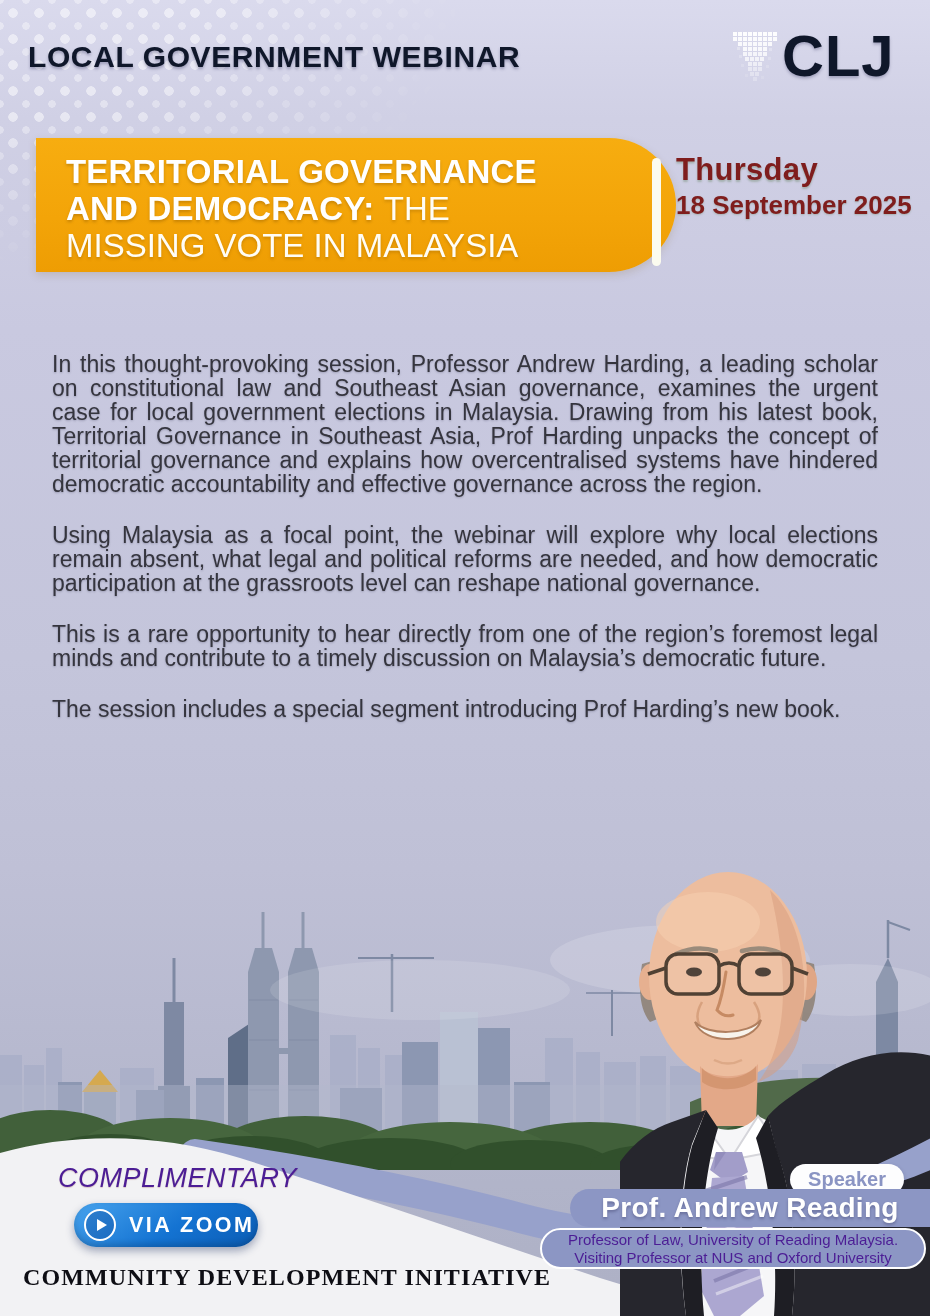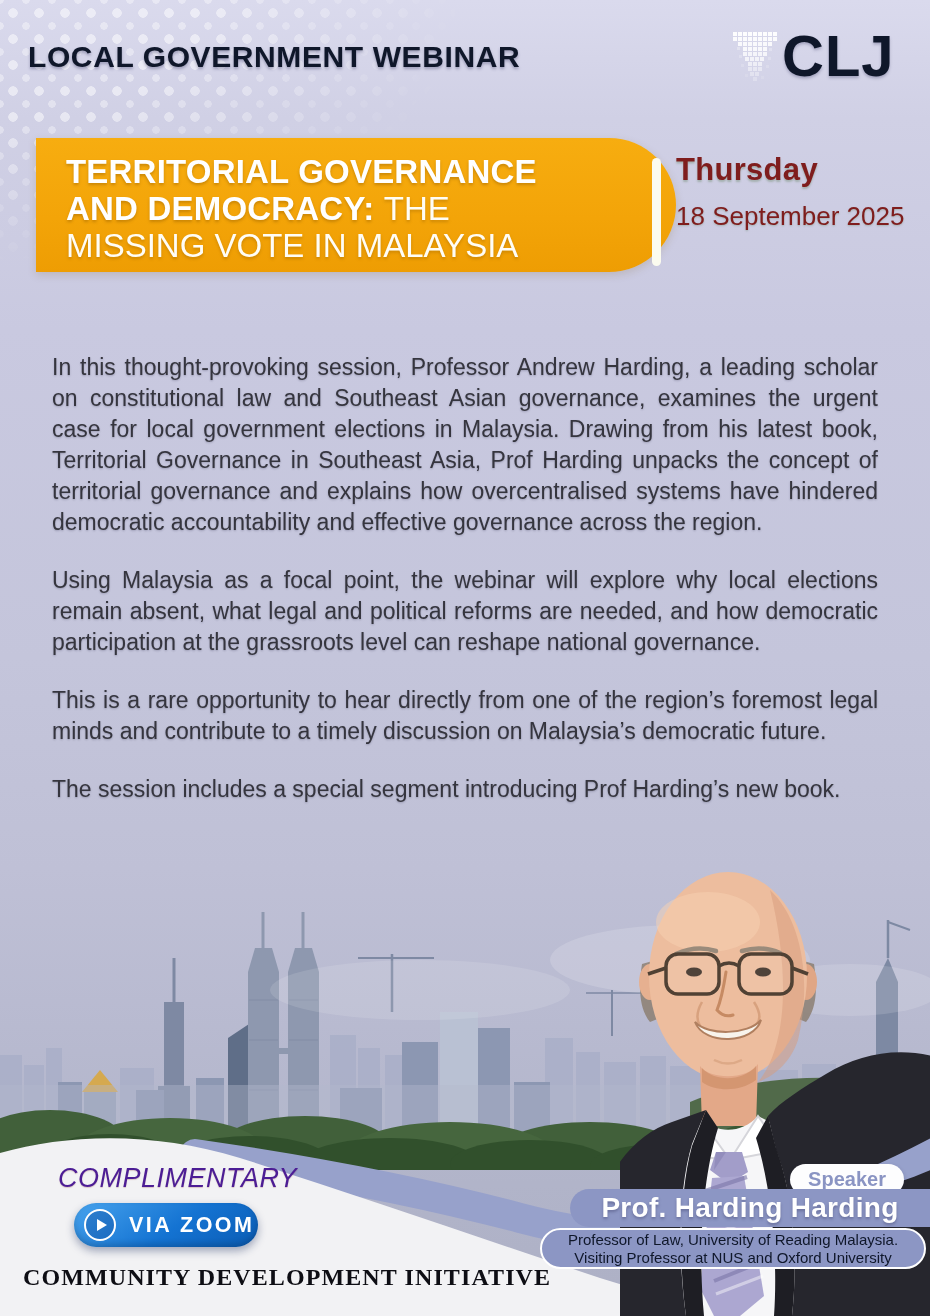--- a/index.html
+++ b/index.html
@@ -45,26 +45,26 @@
   .banner-title{
     position:absolute;left:30px;top:15px;width:505px;
     font-size:33px;line-height:37px;color:#fff;
   }
   .title-bold{font-weight:800;letter-spacing:.2px;text-shadow:0 2px 3px rgba(150,95,0,.45);}
   .title-reg{font-weight:300;color:#fffdf6;text-shadow:0 2px 3px rgba(150,95,0,.40);}
   
   .divider{left:652px;top:158px;width:9px;height:108px;border-radius:5px;background:#fbfbef;z-index:5;}
   .schedule{left:676px;top:152px;z-index:5;color:#7f1d1d;}
   .sch-day{font-size:31px;font-weight:800;letter-spacing:.3px;text-shadow:0 2px 2px rgba(70,110,55,.30);}
-  .sch-date{font-size:26px;font-weight:400;margin-top:13px;text-shadow:0 1px 2px rgba(70,110,55,.28);}
+  .sch-date{font-size:26px;font-weight:700;margin-top:2px;text-shadow:0 1px 2px rgba(70,110,55,.28);}
   .sch-time{font-size:26px;font-weight:400;margin-top:5px;opacity:.95;text-shadow:0 1px 2px rgba(70,110,55,.28);}
   
   .body-copy{left:52px;top:352px;width:826px;z-index:5;}
   .body-copy p{
-    margin:0 0 27px 0;font-size:23px;line-height:31px;font-weight:400;
+    margin:0 0 27px 0;font-size:23px;line-height:24px;font-weight:400;
     text-align:justify;color:#35353e;text-shadow:0 1px 2px rgba(45,45,75,.28);
   }
   
   .skyline{left:0;top:850px;width:930px;height:320px;z-index:2;}
   .wave{left:0;top:1076px;width:930px;height:242px;z-index:3;}
   .speaker-photo{left:620px;top:860px;width:310px;height:456px;z-index:4;}
   .stripe-right{left:805px;top:1132px;width:130px;height:64px;z-index:5;}
   
   .complimentary{
     left:58px;top:1163px;z-index:6;font-style:italic;font-weight:400;font-size:27px;
@@ -96,21 +96,21 @@
   .name-band{
     left:570px;top:1189px;width:360px;height:38px;z-index:6;background:#8c96c4;
     border-radius:22px 0 0 22px;display:flex;align-items:center;justify-content:center;
   }
   .speaker-name{color:#fff;font-size:28px;font-weight:800;letter-spacing:.3px;text-shadow:0 2px 3px rgba(40,40,80,.35);}
   .title-pill{
     left:540px;top:1228px;width:386px;height:41px;z-index:6;background:#8c96c4;
     border:2.5px solid #fff;border-radius:21px;box-sizing:border-box;
     display:flex;flex-direction:column;align-items:center;justify-content:center;
   }
-  .pill-line{color:#0f172a;font-size:15px;font-weight:400;line-height:18px;text-align:center;white-space:nowrap;}
+  .pill-line{color:#4c1d95;font-size:15px;font-weight:400;line-height:18px;text-align:center;white-space:nowrap;}
 </style>
 </head>
 <body>
 
 <div class="poster">
 
   <div class="abs bg"></div>
   <div class="abs dots"></div>
 
   <div class="abs kicker">LOCAL GOVERNMENT WEBINAR</div>
@@ -366,20 +366,20 @@
         <span class="tri"></span>
       </span>
     <span class="zoom-label">VIA ZOOM</span>
   </div>
   <div class="abs organizer">COMMUNITY DEVELOPMENT INITIATIVE</div>
 
   <div class="abs speaker-badge">
     <span class="badge-label">Speaker</span>
   </div>
   <div class="abs name-band">
-    <span class="speaker-name">Prof. Harding Harding</span>
+    <span class="speaker-name">Prof. Andrew Reading</span>
   </div>
   <div class="abs title-pill">
     <div class="pill-line">Professor of Law, University of Reading Malaysia.</div>
     <div class="pill-line">Visiting Professor at NUS and Oxford University</div>
   </div>
 
 </div>
 
 </body></html>

